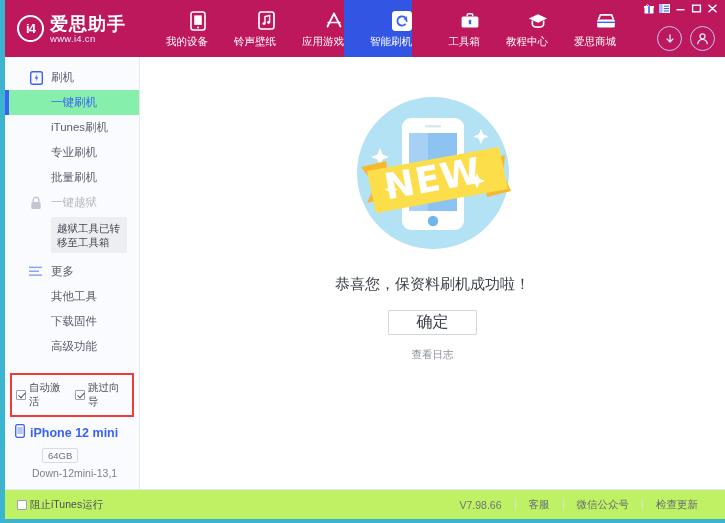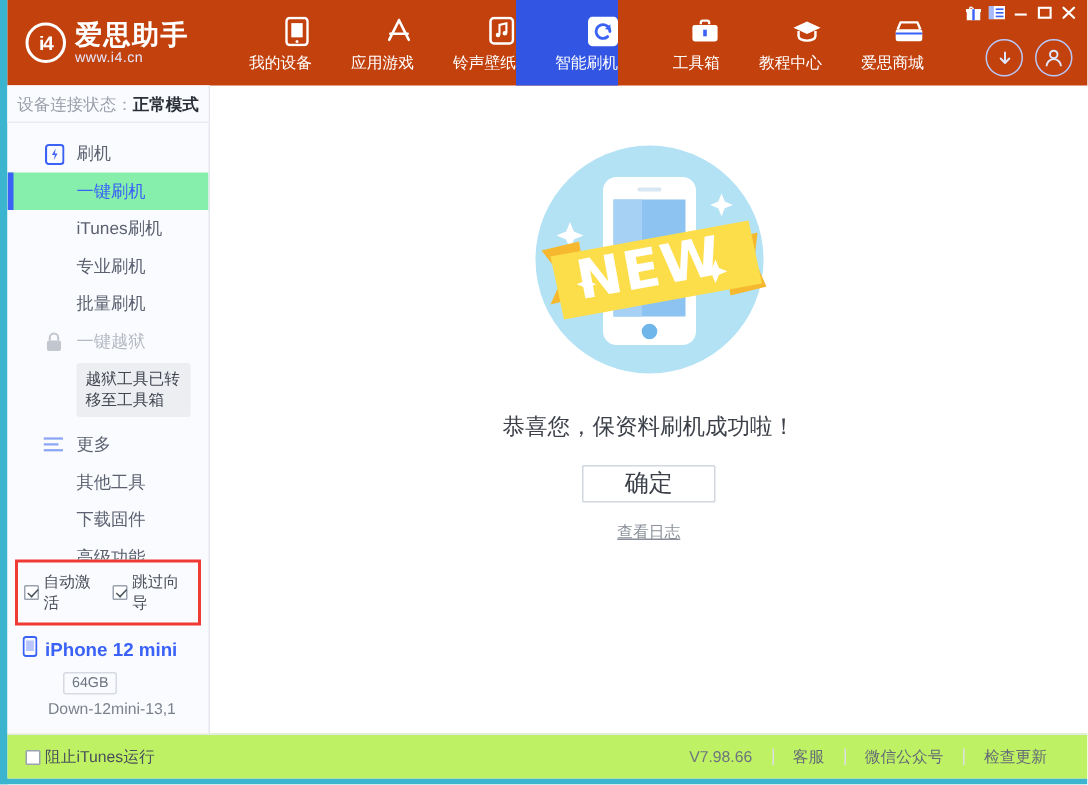--- a/index.html
+++ b/index.html
@@ -13,21 +13,21 @@
     background: #ffffff;
     border-left: 5px solid #3ab4cf;
     border-bottom: 4px solid #3ab4cf;
     display: flex; flex-direction: column;
   }
 
   
   .header {
     position: relative;
     height: 57px; flex: 0 0 57px;
-    background: #c2410c;
+    background: #be185d;
     display: flex; align-items: stretch;
   }
   .logo-zone {
     width: 135px; flex: 0 0 135px;
     display: flex; align-items: center; gap: 6px;
     padding-left: 12px;
   }
   .logo-mark {
     width: 27px; height: 27px; border-radius: 50%;
     border: 2px solid #ffffff;
@@ -184,21 +184,21 @@
   }
   .ok-btn {
     margin-top: 16px; width: 89px; height: 25px;
     border: 1px solid #d2d6de; background: #ffffff;
     font-size: 16px; color: #3c4049; cursor: pointer;
     border-radius: 1px;
     font-family: "DejaVu Sans", sans-serif;
   }
   .log-link {
     margin-top: 13px; font-size: 10.5px; color: #8a9099;
-    text-decoration: underline; cursor: pointer;
+    cursor: pointer;
   }
 
   
   .footer {
     height: 30px; flex: 0 0 30px;
     border-top: 1px solid #e4e7ee;
     display: flex; align-items: center;
     padding: 0 14px 0 12px; background: #bef264;
   }
   .foot-right {
@@ -232,38 +232,38 @@
               <rect x="1" y="1" width="14" height="18" rx="2.2" fill="none" stroke="#fff" stroke-width="1.6"></rect>
               <rect x="4.2" y="4.4" width="7.6" height="9.5" fill="#fff"></rect>
               <circle cx="8" cy="16.6" r="1" fill="#fff"></circle>
             </svg>
         </span>
         <span class="nav-label">我的设备</span>
       </div>
 
       <div class="nav-item">
         <span class="nav-ico">
-          <svg width="20" height="20" viewBox="0 0 20 20">
-              <path d="M10 2.5 L16.5 15.5 M10 2.5 L3.5 15.5" stroke="#fff" stroke-width="1.8" fill="none" stroke-linecap="round"></path>
-              <path d="M4.2 11.5 H15.8" stroke="#fff" stroke-width="1.7" stroke-linecap="round"></path>
-            </svg>
-        </span>
-        <span class="nav-label">应用游戏</span>
-      </div>
-
-      <div class="nav-item">
-        <span class="nav-ico">
           <svg width="17" height="19" viewBox="0 0 17 19">
               <rect x="1" y="1" width="15" height="17" rx="2.4" fill="none" stroke="#fff" stroke-width="1.7"></rect>
               <path d="M7 12.2 V5.6 L11.6 4.5 V11" stroke="#fff" stroke-width="1.4" fill="none"></path>
               <circle cx="6" cy="12.4" r="1.5" fill="#fff"></circle>
               <circle cx="10.6" cy="11.2" r="1.5" fill="#fff"></circle>
             </svg>
         </span>
         <span class="nav-label">铃声壁纸</span>
+      </div>
+
+      <div class="nav-item">
+        <span class="nav-ico">
+          <svg width="20" height="20" viewBox="0 0 20 20">
+              <path d="M10 2.5 L16.5 15.5 M10 2.5 L3.5 15.5" stroke="#fff" stroke-width="1.8" fill="none" stroke-linecap="round"></path>
+              <path d="M4.2 11.5 H15.8" stroke="#fff" stroke-width="1.7" stroke-linecap="round"></path>
+            </svg>
+        </span>
+        <span class="nav-label">应用游戏</span>
       </div>
 
       <div class="nav-item active">
         <span class="nav-ico">
           <svg width="20" height="20" viewBox="0 0 20 20">
               <rect x="0" y="0" width="20" height="20" rx="3.4" fill="#fff"></rect>
               <path d="M14.6 10a4.6 4.6 0 1 0-1.5 3.4" stroke="#3b62f6" stroke-width="1.9" fill="none" stroke-linecap="round"></path>
               <path d="M14.9 5.2 L15 9.1 L11.3 8.4 Z" fill="#3b62f6"></path>
             </svg>
         </span>
@@ -352,24 +352,20 @@
           </svg>
       </div>
     </div>
 
   </div>
 
   <div class="body">
 
     <div class="sidebar">
 
-      <div class="conn-status">
-        <span class="conn-label">设备连接状态：</span>
-        <span class="conn-value">正常模式</span>
-      </div>
 
       <div class="side-scroll">
 
         <div class="grp-head">
           <span class="grp-ico">
             <svg width="13" height="14" viewBox="0 0 13 14">
                 <rect x="0.7" y="0.7" width="11.6" height="12.6" rx="1.8" fill="none" stroke="#3b62f6" stroke-width="1.4"></rect>
                 <path d="M7.2 3 L4.6 7.4 H6.6 L5.8 10.8 L8.4 6.3 H6.5 Z" fill="#3b62f6"></path>
               </svg>
           </span>

